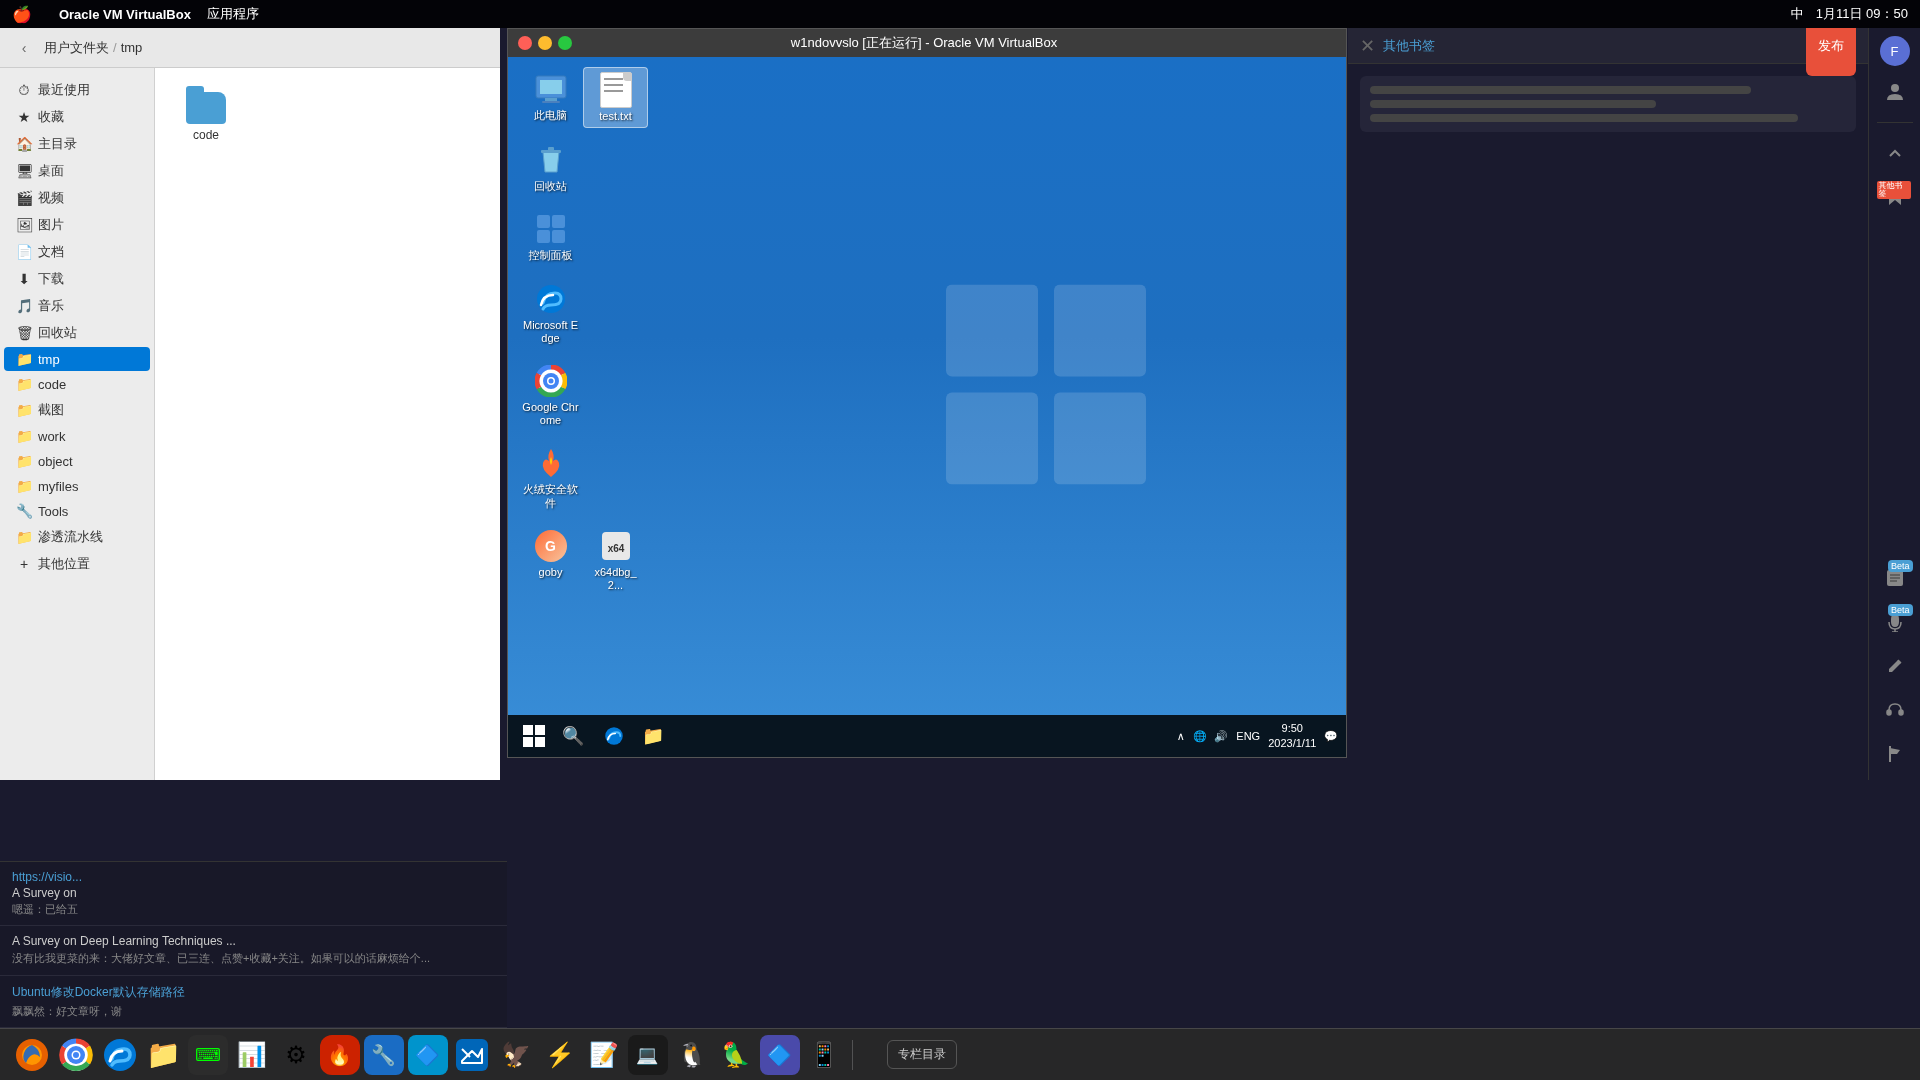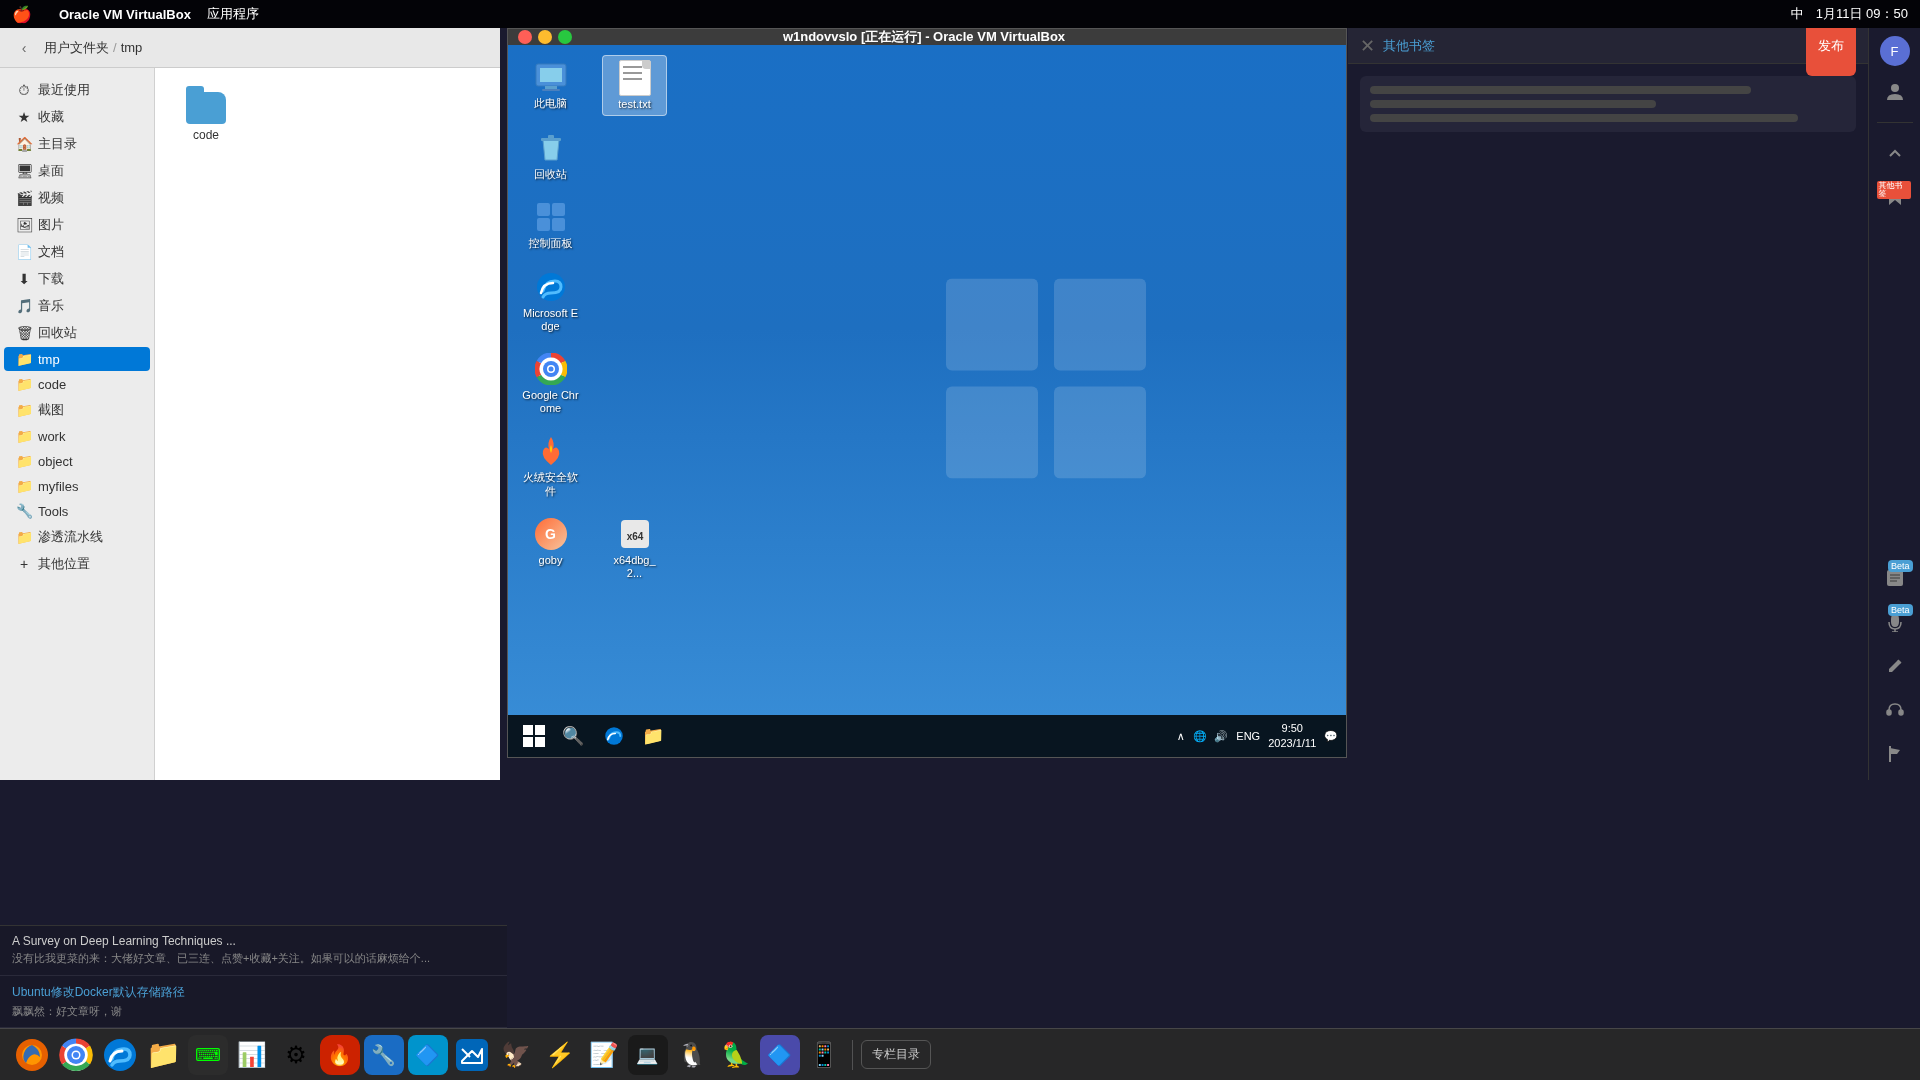--- a/index.html
+++ b/index.html
@@ -122,27 +122,26 @@
       left: 507px;
       width: 840px;
       height: 730px;
       background: #0078d7;
       border: 1px solid #555;
       border-radius: 0;
       display: flex;
       flex-direction: column;
     }
     .vbox-titlebar {
-      height: 16px;
+      height: 28px;
       background: #3c3c3c;
       display: flex;
       align-items: center;
       padding: 0 10px;
       justify-content: space-between;
-      font-weight: bold;
     }
     .vbox-title { color: white; font-size: 13px; }
     .vbox-controls { display: flex; gap: 6px; }
     .vbox-btn {
       width: 14px; height: 14px;
       border-radius: 50%;
       border: none;
       cursor: pointer;
     }
     .vbox-btn.close { background: #ff5f57; }
@@ -174,21 +173,21 @@
     .desktop-icons {
       position: absolute;
       left: 10px;
       top: 10px;
       display: flex;
       flex-direction: column;
       gap: 10px;
     }
     .desktop-icon-row {
       display: flex;
-      gap: 19px;
+      gap: 0;
     }
     .desktop-icon {
       display: flex;
       flex-direction: column;
       align-items: center;
       width: 65px;
       cursor: pointer;
       padding: 4px;
       border-radius: 4px;
     }
@@ -270,21 +269,21 @@
       margin: 0 4px;
     }
     .dock-btn {
       background: #e8503a;
       color: white;
       border: none;
       border-radius: 6px;
       padding: 6px 14px;
       font-size: 13px;
       cursor: pointer;
-      display: flex; align-items: center; gap: 4px;
+      display: flex; align-items: center; gap: 4px; margin-left: 26px;
     }
 
     
     .right-sidebar {
       position: absolute;
       right: 0;
       top: 28px;
       width: 50px;
       height: 752px;
       background: #1a1a2e;
@@ -752,20 +751,25 @@
     <div style="background:rgba(40,40,60,0.8); border-radius:6px; padding:10px; margin-bottom:10px; font-size:11px; color:#888;">
       <div style="height:8px; background:#444; border-radius:4px; margin-bottom:6px; width:80%;"></div>
       <div style="height:8px; background:#444; border-radius:4px; margin-bottom:6px; width:60%;"></div>
       <div style="height:8px; background:#444; border-radius:4px; width:90%;"></div>
     </div>
   </div>
 </div>
 
 <div style="position:absolute; left:0; bottom:52px; width:507px; background:rgba(25,25,40,0.97); border-top:1px solid #333; z-index:50;">
   <div style="padding:8px 12px; border-bottom:1px solid #2a2a3a;">
+    <div style="color:#4a9fd4; font-size:12px; margin-bottom:2px;">https://visio...</div>
+    <div style="color:#ccc; font-size:12px; margin-bottom:2px;">A Survey on</div>
+    <div style="color:#888; font-size:11px;">嗯遥：已给五</div>
+  </div>
+  <div style="padding:8px 12px; border-bottom:1px solid #2a2a3a;">
     <div style="color:#ccc; font-size:12px; margin-bottom:2px;">A Survey on Deep Learning Techniques ...</div>
     <div style="color:#888; font-size:11px; line-height:1.5;">没有比我更菜的来：大佬好文章、已三连、点赞+收藏+关注。如果可以的话麻烦给个...</div>
   </div>
   <div style="padding:8px 12px; border-bottom:1px solid #2a2a3a;">
     <div style="color:#4a9fd4; font-size:12px; margin-bottom:2px;">Ubuntu修改Docker默认存储路径</div>
     <div style="color:#888; font-size:11px; line-height:1.5;">飘飘然：好文章呀，谢</div>
   </div>
 </div>
 
 <div class="macos-dock">

